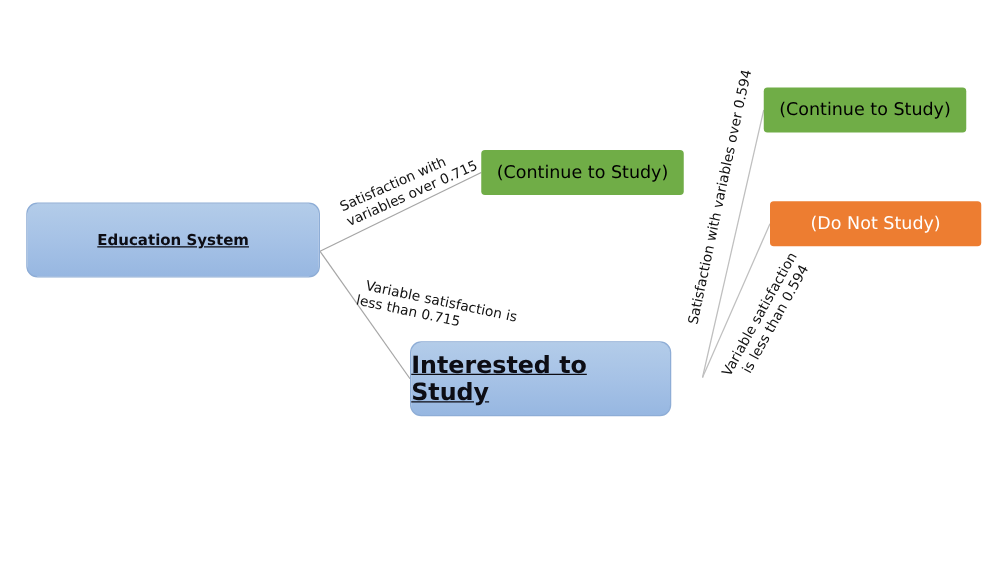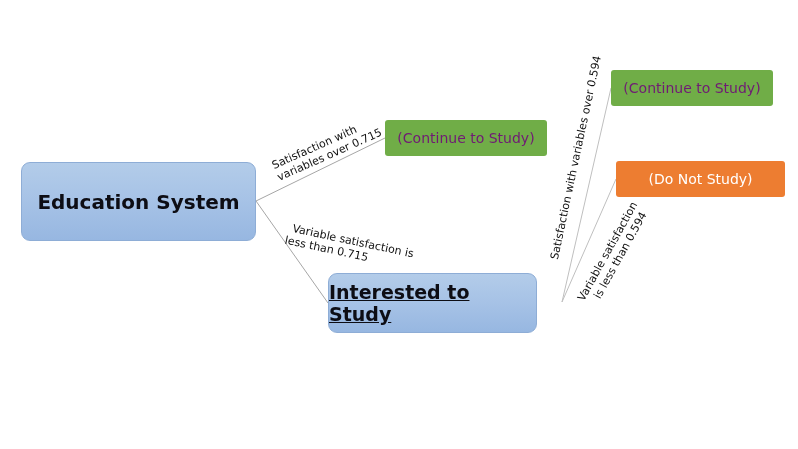--- a/index.html
+++ b/index.html
@@ -3,23 +3,23 @@
   <meta charset="utf-8">
   <style>
     html, body { margin: 0; padding: 0; background: #ffffff; }
     body { width: 798px; height: 449px; position: relative; overflow: hidden;
       font-family: "DejaVu Sans", "Liberation Sans", sans-serif; }
     svg.connectors { position: absolute; left: 0; top: 0; width: 798px; height: 449px; }
     .node { position: absolute; display: flex; align-items: center; justify-content: center;
       box-sizing: border-box; }
     .node.blue { background: linear-gradient(to bottom, #b3cce9 0%, #a6c2e6 50%, #97b7e1 100%);
       border: 1px solid #8eadd6; border-radius: 9px; color: #0d0d14; font-weight: bold; }
-    .node.green { background: #70ad47; color: #701a75; border-radius: 3px; font-size: 14px; }
+    .node.green { background: #70ad47; color: #000000; border-radius: 3px; font-size: 14px; }
     .node.orange { background: #ed7d31; color: #ffffff; border-radius: 3px; font-size: 14px; }
-    #n-edu { left: 21px; top: 162px; width: 235px; height: 79px; font-size: 20px; }
+    #n-edu { left: 21px; top: 162px; width: 235px; height: 60px; font-size: 12px; text-decoration: underline; }
     #n-int { left: 328px; top: 273px; width: 209px; height: 60px; font-size: 19px; text-decoration: underline; }
     #n-c1 { left: 385px; top: 120px; width: 162px; height: 36px; }
     #n-c2 { left: 611px; top: 70px; width: 162px; height: 36px; }
     #n-dn { left: 616px; top: 161px; width: 169px; height: 36px; }
     .label { position: absolute; font-size: 11px; color: #111; line-height: 13px;
       white-space: nowrap; transform-origin: 0 0; }
     .label span { display: block; }
     #l1 { left: 270px; top: 160px; transform: rotate(-24deg); }
     #l2 { left: 294px; top: 222px; transform: rotate(12deg); }
     #l3 { left: 548px; top: 258px; transform: rotate(-78deg); }

